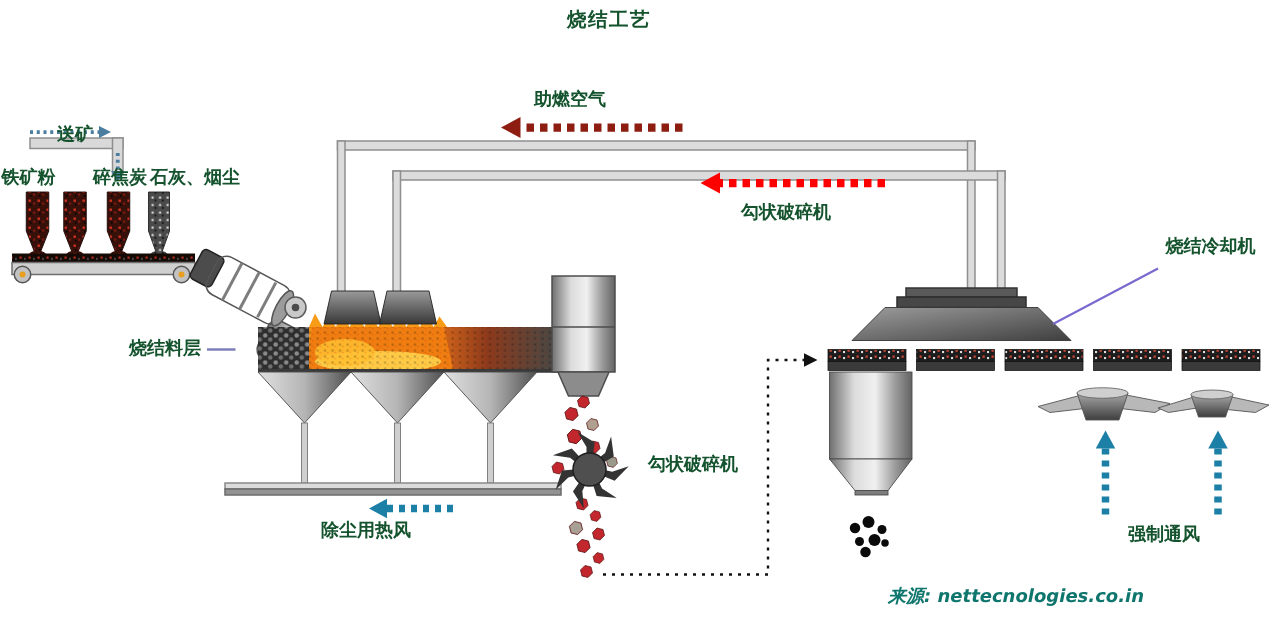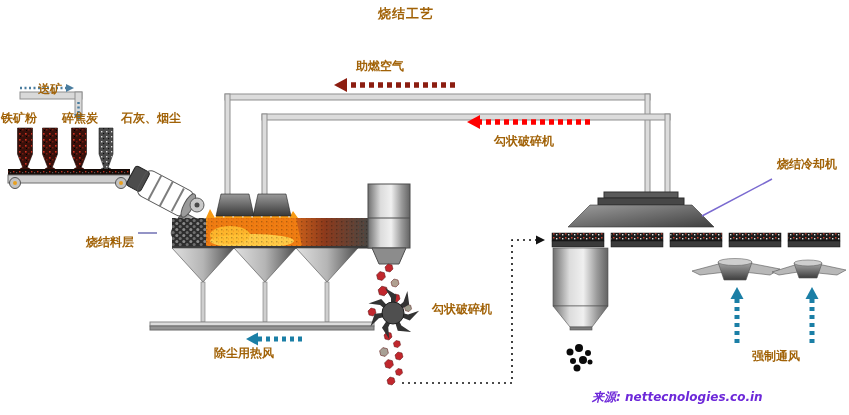--- a/index.html
+++ b/index.html
@@ -1,20 +1,20 @@
 <!DOCTYPE html>
 <html><head>
 <meta charset="utf-8">
 <style>
   html,body{margin:0;padding:0;background:#ffffff;}
   #stage{position:relative;width:849px;height:415px;background:#ffffff;overflow:hidden;
          font-family:"DejaVu Sans","Liberation Sans",sans-serif;}
-  .lbl{position:absolute;color:#a16207;font-weight:bold;font-size:12px;line-height:14px;white-space:nowrap;}
+  .lbl{position:absolute;color:#14532d;font-weight:bold;font-size:12px;line-height:14px;white-space:nowrap;}
   .title{font-size:13px;letter-spacing:1px;}
-  .src{position:absolute;color:#6d28d9;font-style:italic;font-size:12px;font-weight:bold;white-space:nowrap;}
+  .src{position:absolute;color:#0f766e;font-style:italic;font-size:12px;font-weight:bold;white-space:nowrap;}
   svg{position:absolute;left:0;top:0;}
 </style>
 </head>
 <body>
 
 <div id="stage">
 
   <svg width="849" height="415" viewBox="0 0 849 415">
     <defs>
       <pattern id="ore" width="6" height="6" patternUnits="userSpaceOnUse">
@@ -279,25 +279,25 @@
       <polygon points="805.5,299 818.5,299 812,287" fill="#1b7fa6"></polygon>
     </g>
 
     <line x1="138" y1="233" x2="157" y2="233" stroke="#7a7ab8" stroke-width="1.6"></line>
   </svg>
 
   <div class="lbl title" style="left:378px;top:7px;">烧结工艺</div>
   <div class="lbl" style="left:38px;top:82px;">送矿</div>
   <div class="lbl" style="left:1px;top:111px;">铁矿粉</div>
   <div class="lbl" style="left:40px;top:111px;margin-left:22px;">碎焦炭</div>
-  <div class="lbl" style="left:93px;top:111px;padding-left:28px;">石灰、烟尘</div>
+  <div class="lbl" style="left:72px;top:111px;padding-left:28px;">石灰、烟尘</div>
   <div class="lbl" style="left:356px;top:59px;">助燃空气</div>
   <div class="lbl" style="left:494px;top:134px;">勾状破碎机</div>
   <div class="lbl" style="left:756px;top:157px;margin-left:21px;">烧结冷却机</div>
-  <div class="lbl" style="left:86px;top:235px;">烧结料层</div>
+  <div class="lbl" style="left:86px;top:225px;">烧结料层</div>
   <div class="lbl" style="left:432px;top:302px;">勾状破碎机</div>
   <div class="lbl" style="left:214px;top:346px;">除尘用热风</div>
   <div class="lbl" style="left:752px;top:349px;">强制通风</div>
 
   <div class="src" style="left:592px;top:389px;">
     <span>来源:</span>
     <span>nettecnologies.co.in</span>
   </div>
 </div>
 

